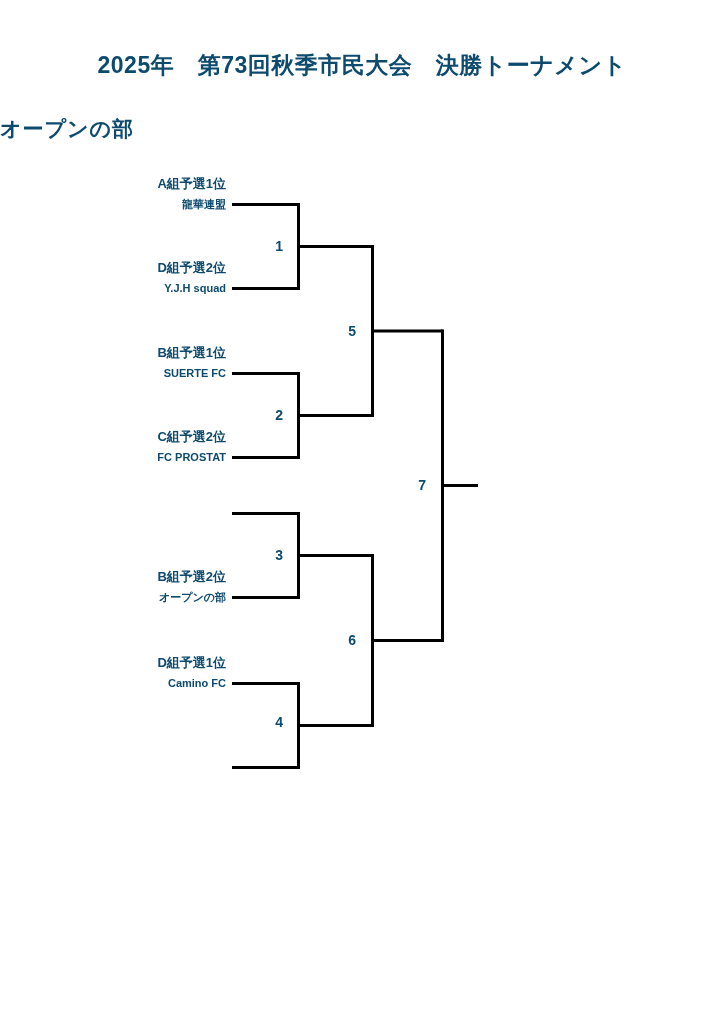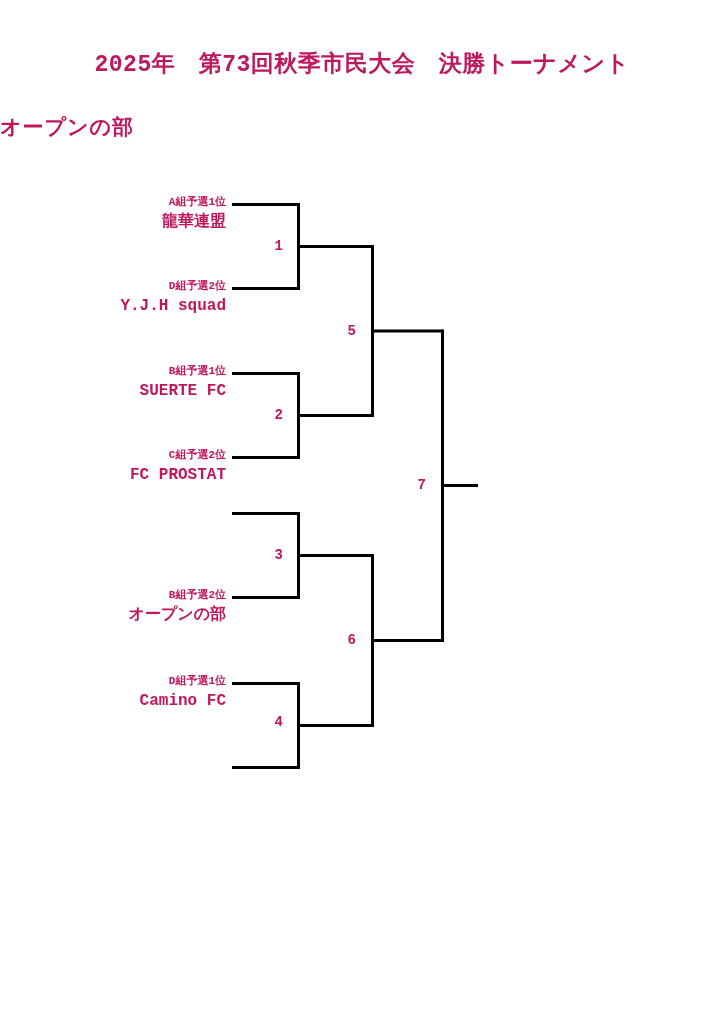--- a/index.html
+++ b/index.html
@@ -6,22 +6,22 @@
     margin: 0;
     padding: 0;
     background: #ffffff;
   }
   .page {
     position: relative;
     width: 720px;
     height: 1024px;
     background: #ffffff;
     overflow: hidden;
-    font-family: Liberation Mono, monospace;
-    color: #be185d;
+    font-family: Liberation Sans, sans-serif;
+    color: #0c4a6e;
   }
   .title {
     position: absolute;
     left: 0;
     top: 52px;
     width: 724px;
     margin: 0;
     text-align: center;
     font-size: 23px;
     line-height: 26px;
@@ -53,27 +53,26 @@
     fill: none;
   }
   .slot {
     position: absolute;
     right: 494px;
     text-align: right;
     font-weight: bold;
     white-space: nowrap;
   }
   .slot .seed {
-    font-size: 11px;
+    font-size: 13px;
     line-height: 16px;
     margin-bottom: 4px;
-    margin-top: 18px;
   }
   .slot .team {
-    font-size: 16px;
+    font-size: 11px;
     line-height: 16px;
   }
   .match-no {
     position: absolute;
     text-align: right;
     font-size: 14px;
     line-height: 16px;
     font-weight: bold;
     white-space: nowrap;
   }

